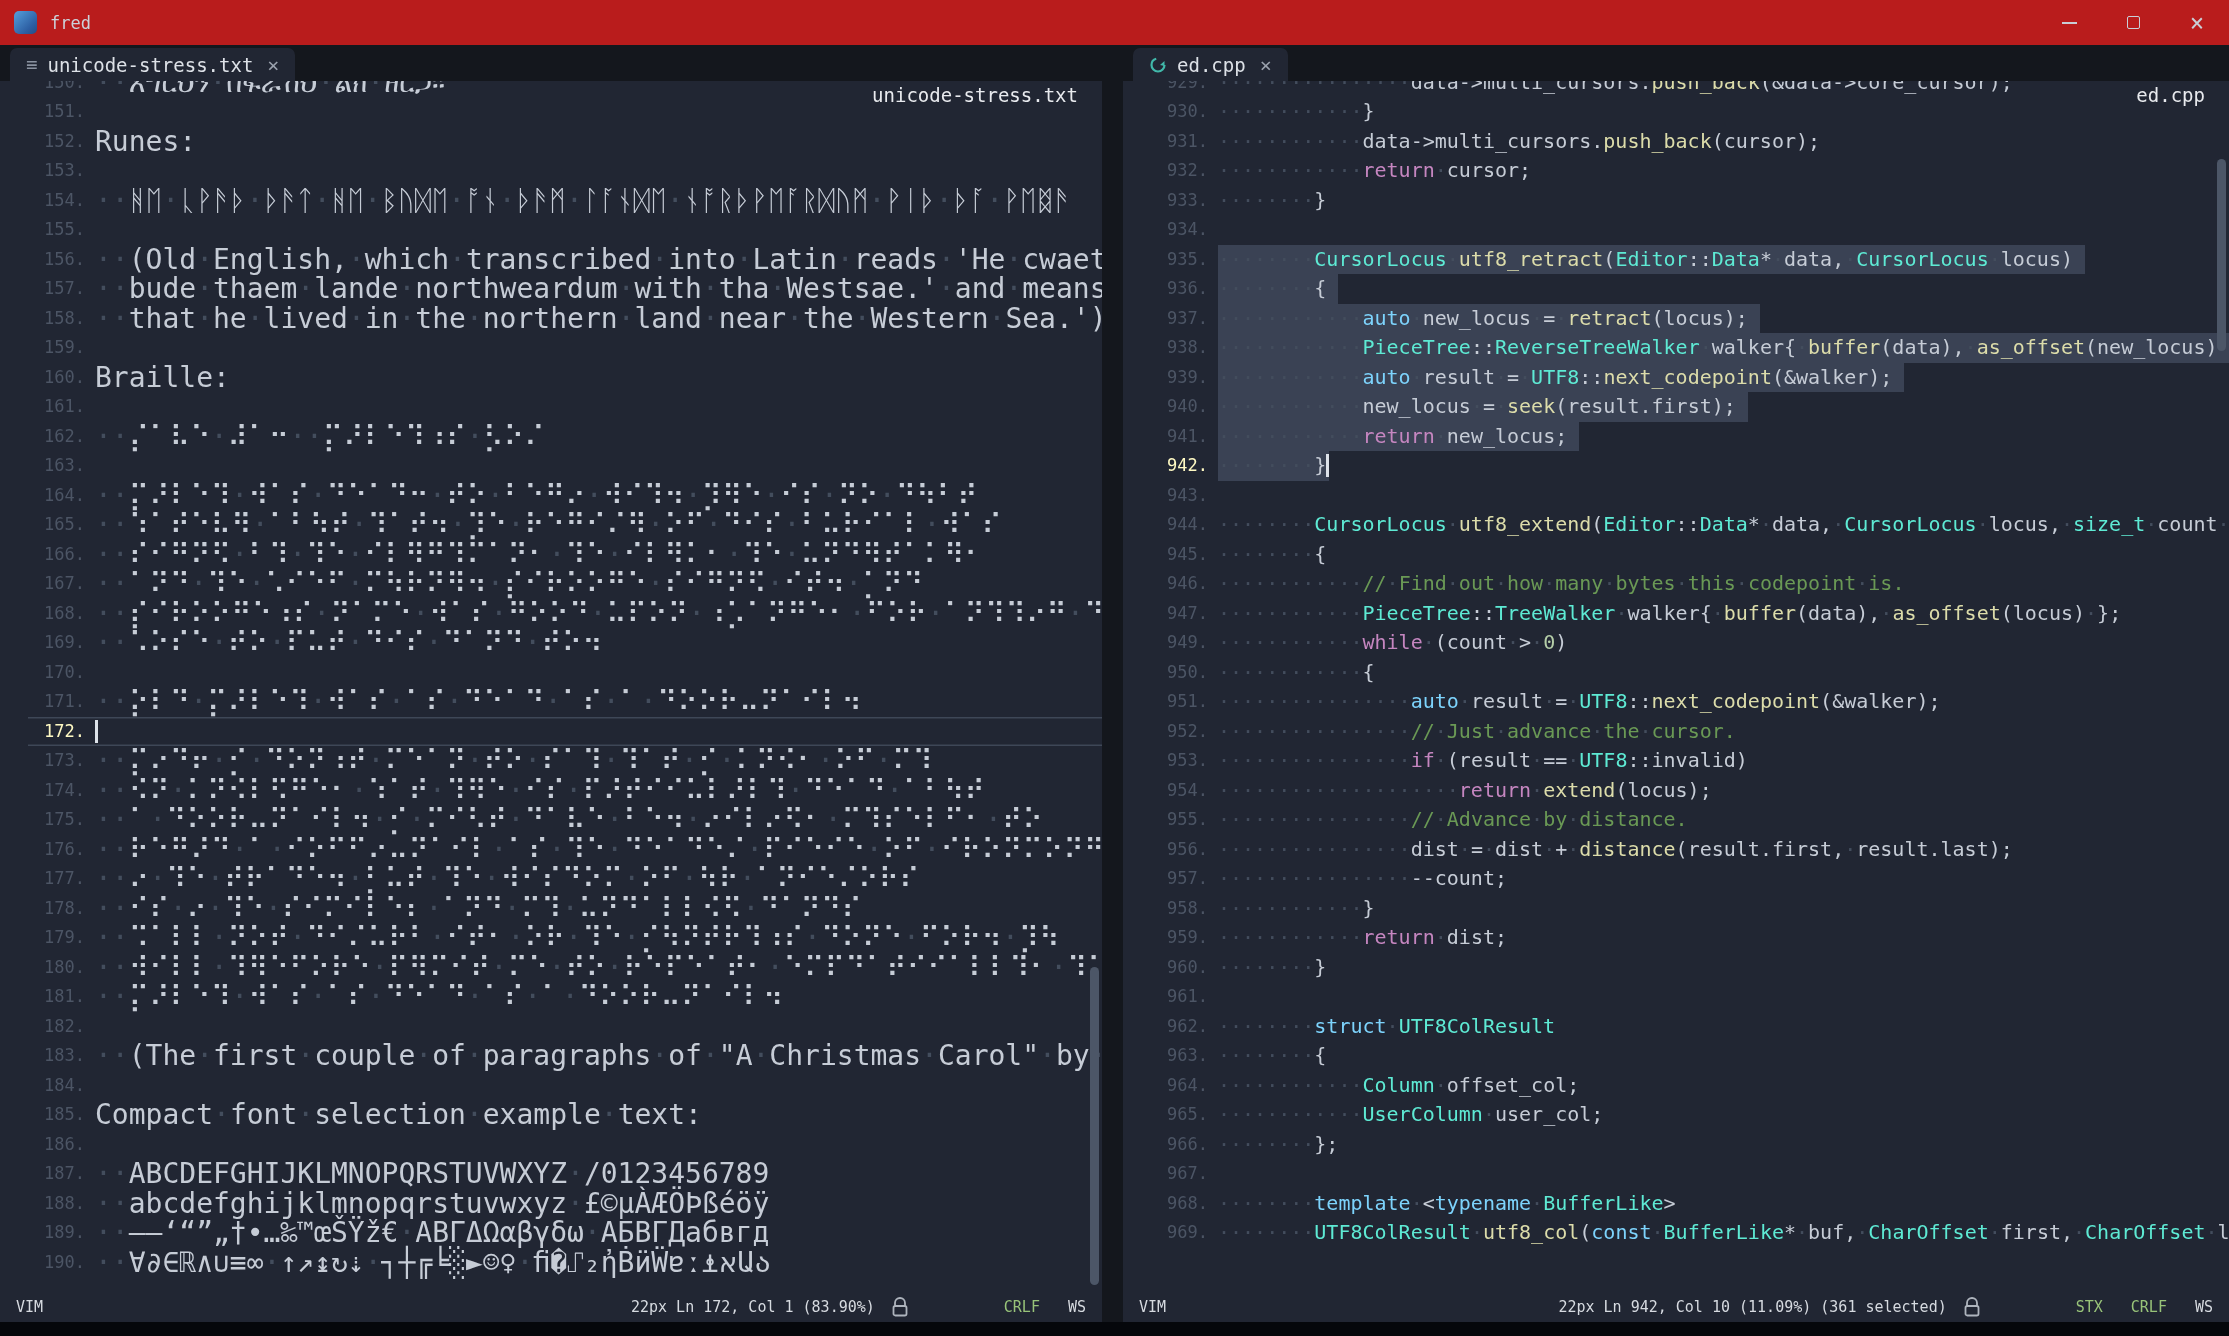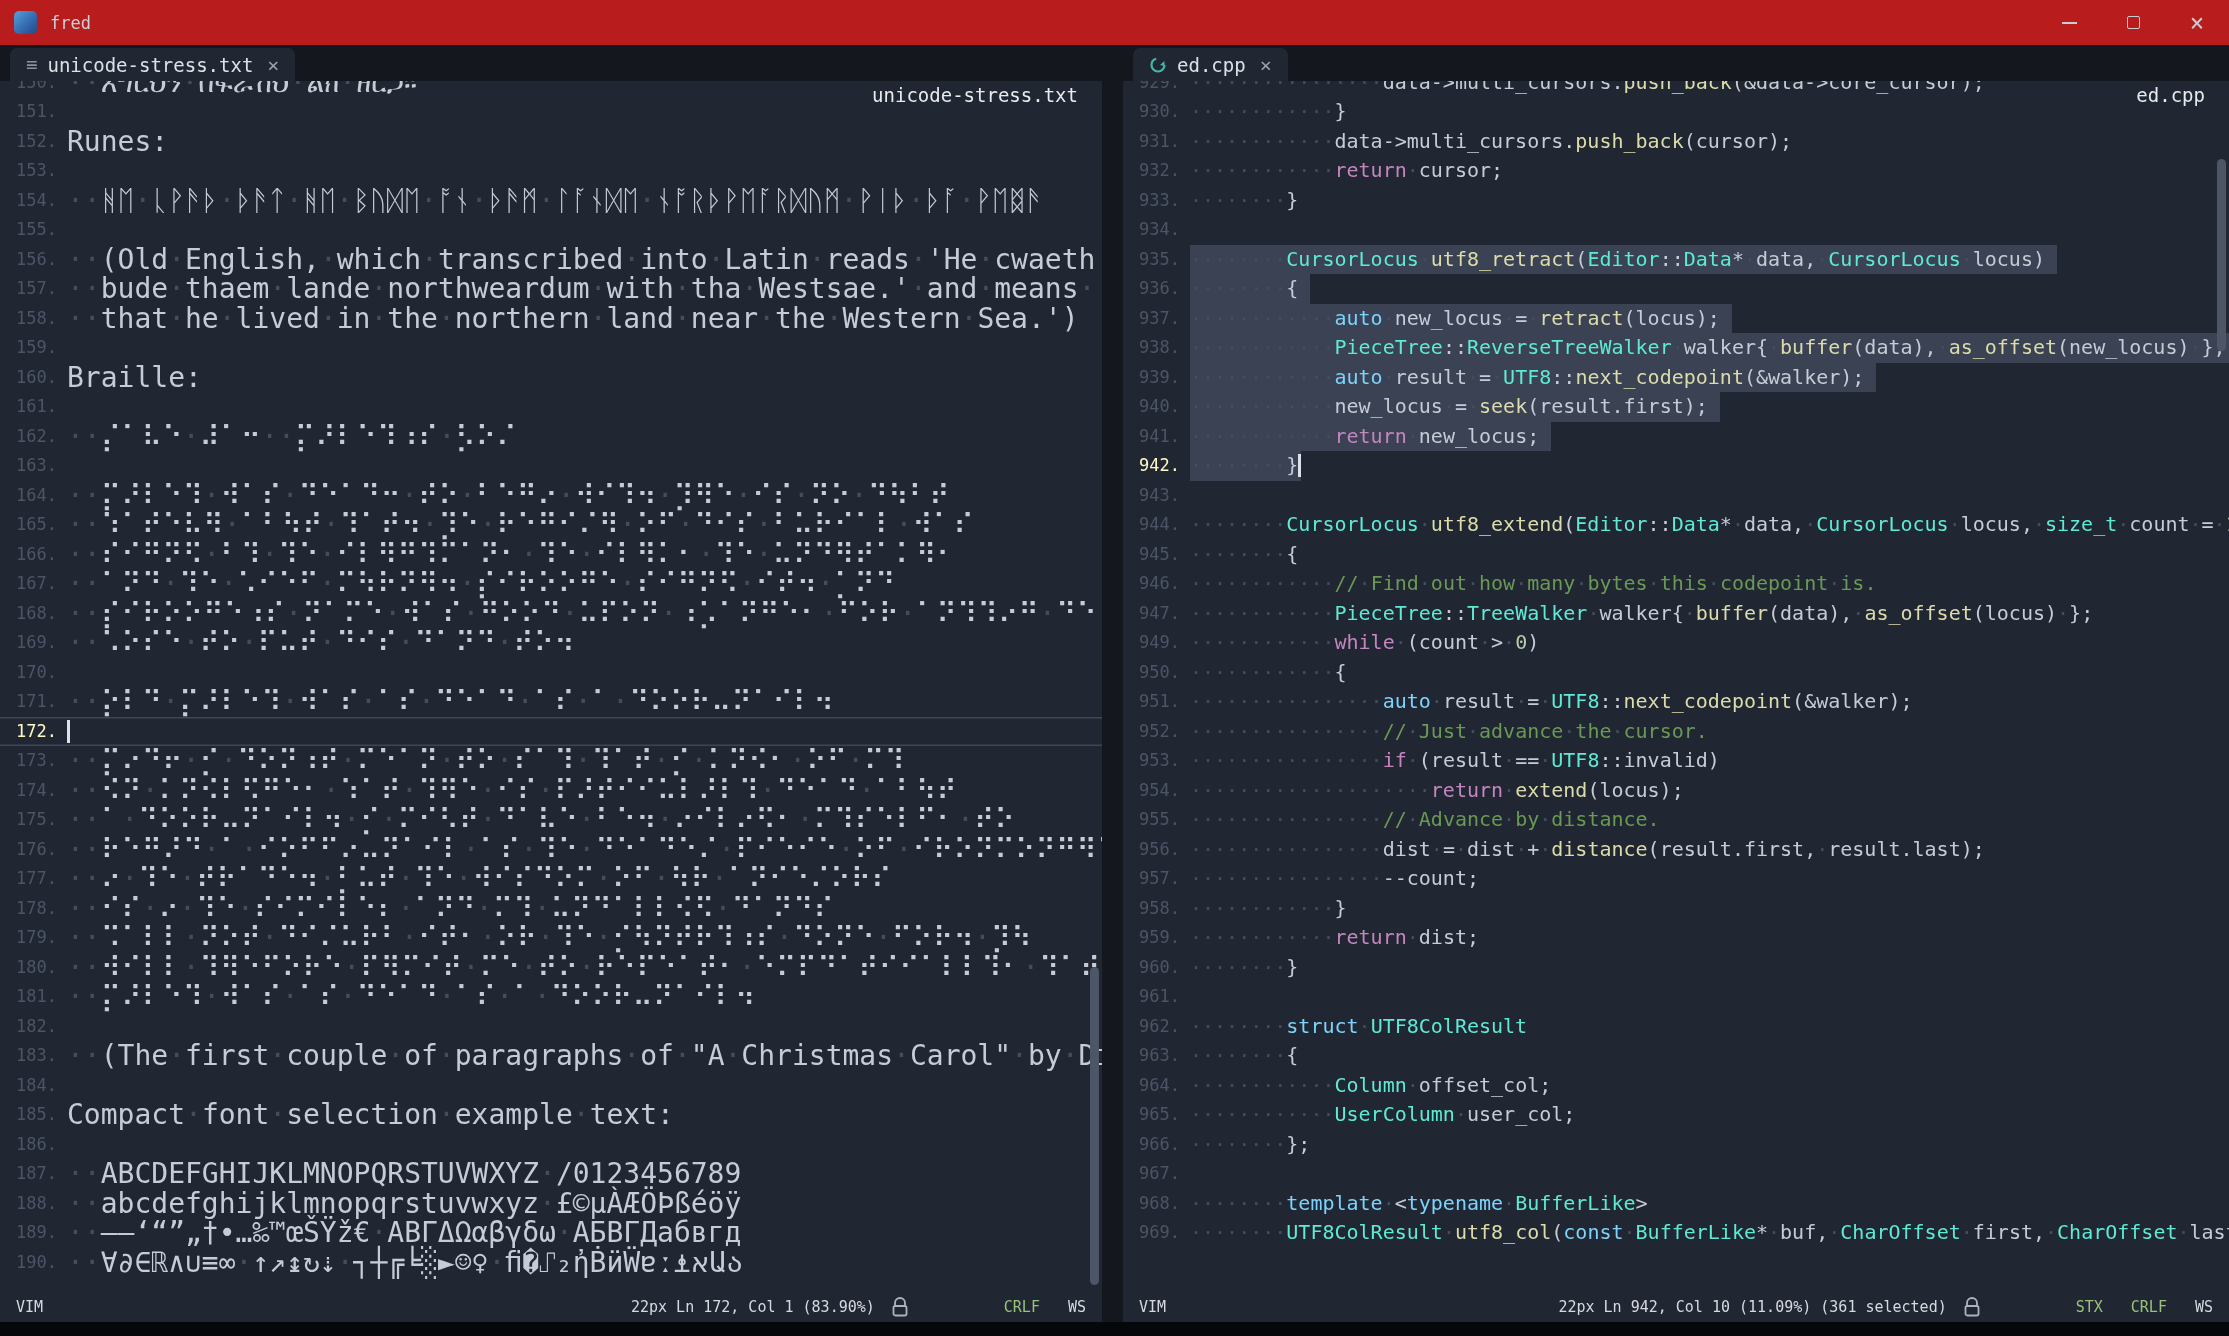--- a/index.html
+++ b/index.html
@@ -31,21 +31,21 @@
   .tab { height:33px; background:#212633; border-radius:7px 7px 0 0; display:flex; align-items:center; padding:0 16px; }
   .tab-icon { margin-right:10px; display:flex; align-items:center; }
   .ticon-text { color:#8a92a0; font-size:19px; line-height:1; }
   .tab-label { color:#dde1e7; font-size:19px; white-space:pre; }
   .tab-close { color:#9aa1ad; font-size:20px; margin-left:14px; line-height:1; }
 
   
   .editor { flex:1; position:relative; overflow:hidden; background:#212633; }
   .file-overlay { position:absolute; top:1px; right:18px; z-index:4; font-size:19px; color:#e8eaee;
                   background:#212633; padding:2px 6px; white-space:pre; }
-  .lines { margin-top:-13.5px; }
+  .lines { margin-top:-13.5px;margin-left:28px; }
   .row { display:flex; height:29.5px; line-height:29.5px; white-space:pre; }
   .row.current { box-shadow: inset 0 1.5px 0 #3e4757, inset 0 -1.5px 0 #3e4757; }
   .gutter { flex:0 0 57px; text-align:right; font-size:17px; color:#4c5565; }
   .gutter.active { color:#fef9c3; }
   .text { margin-left:10px; font-size:20px; color:#c6ccd6; }
   .pane.left .text { font-size:28px; }
   .tk-p { color:#c6ccd6; }
   .tk-t { color:#5eead4; }
   .tk-k { color:#7dd3fc; }
   .tk-c { color:#c586c0; }

